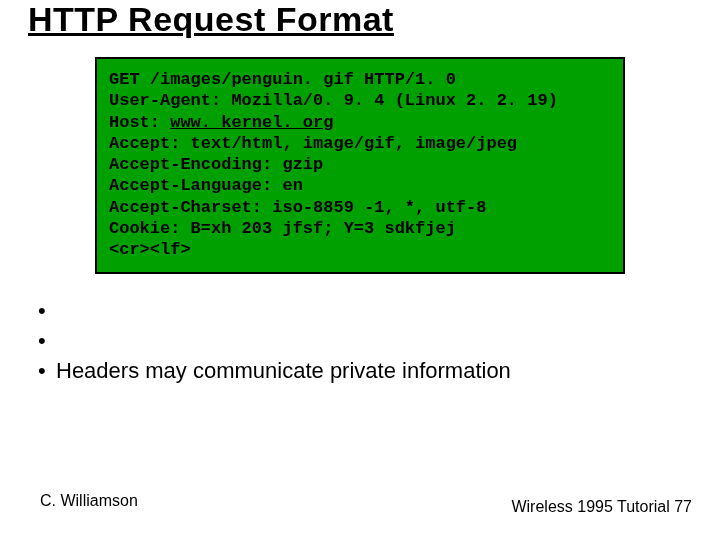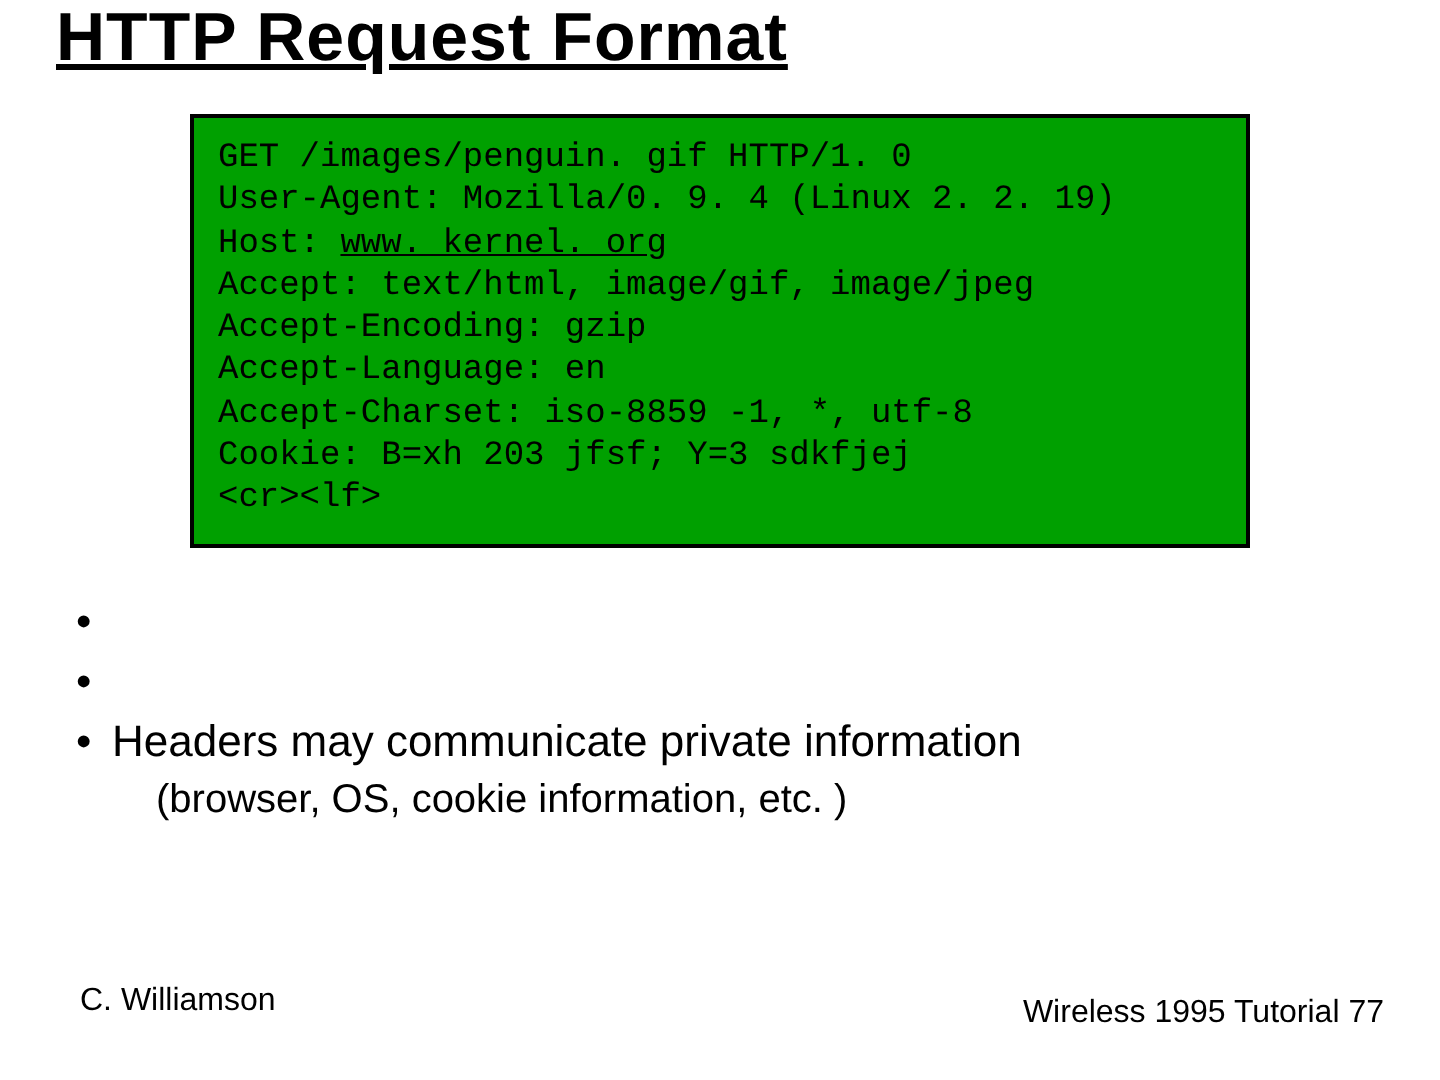--- a/index.html
+++ b/index.html
@@ -29,21 +29,21 @@
     margin: 0 auto 22px auto;
     width: 530px;
     background: #00a000;
     border: 2px solid #000;
     padding: 10px 12px 12px 12px;
     box-sizing: border-box;
   }
   .codebox pre {
     margin: 0;
     font-family: "Courier New", Courier, monospace;
-    font-weight: normal;
+    font-weight: bold;
     font-size: 17px;
     line-height: 1.25;
     color: #000;
     white-space: pre;
   }
   .codebox .hostline a,
   .codebox .hostline .linklook {
     color: #000;
     text-decoration: underline;
   }
@@ -104,21 +104,20 @@
     <div class="row">
       <span class="dot">•</span>
     </div>
     <div class="row">
       <span class="dot">•</span>
     </div>
     <div class="row">
       <span class="dot">•</span>
       <span>Headers may communicate private information</span>
     </div>
-    <div class="subnote">(browser, OS, cookie information, etc. )</div>
   </div>
 
   <div class="footer-left">C. Williamson</div>
   <div class="footer-right">
     <span>Wireless 1995 Tutorial</span>
     <span class="pnum">77</span>
   </div>
 
 </div>
 

